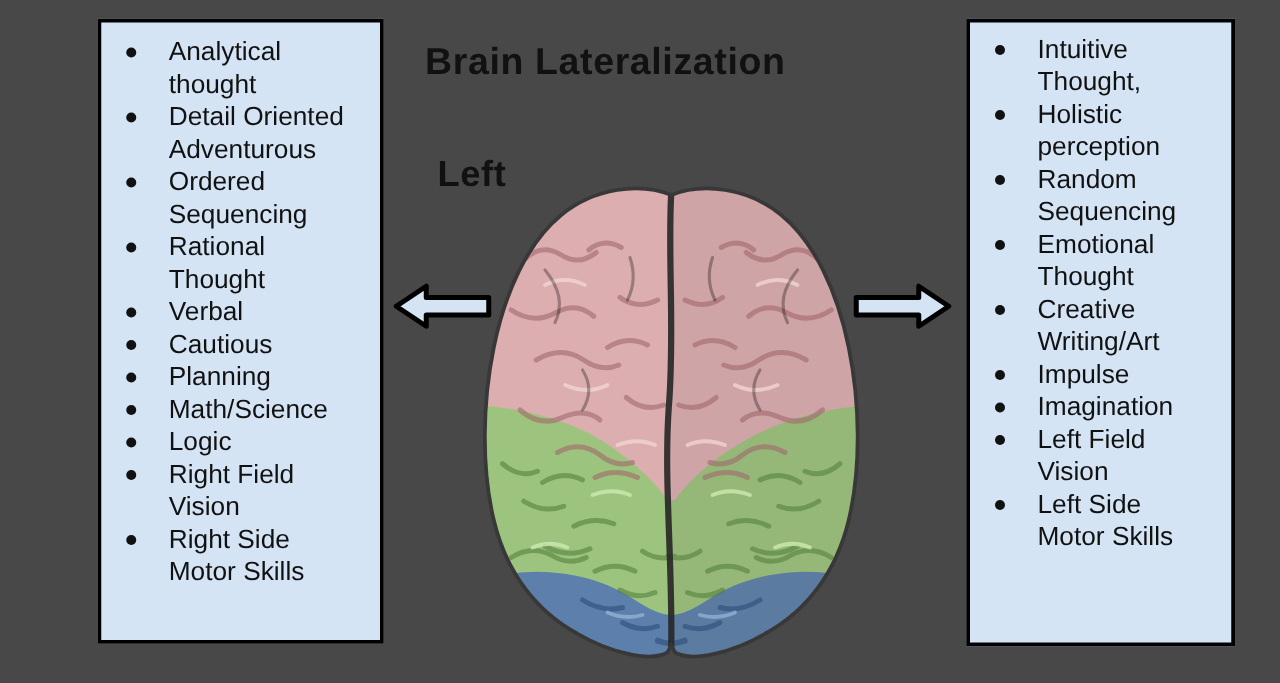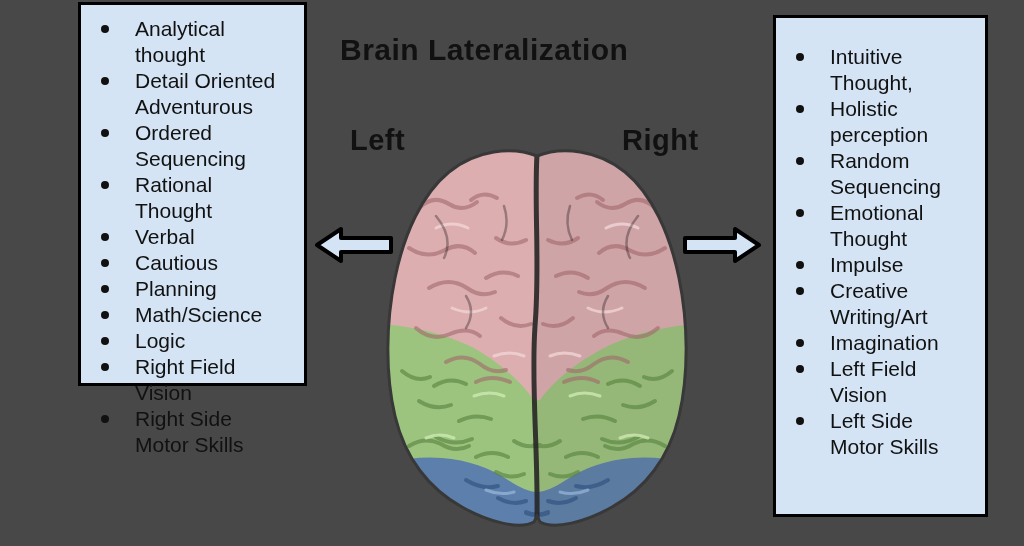--- a/index.html
+++ b/index.html
@@ -13,25 +13,25 @@
     color:var(--text);
     position:relative;
   }
   .stage{position:absolute; left:0; top:0; width:1024px; height:546px;}
 
   .panel{
     position:absolute;
     background:var(--box-fill);
     border:3px solid var(--box-border);
   }
-  .panel.left-panel{left:78px; top:2px; width:229px; height:384px;}
+  .panel.left-panel{left:78px; top:15px; width:229px; height:500px;}
   .panel.right-panel{left:773px; top:15px; width:215px; height:502px;}
 
   .panel ul{list-style:none; margin:0; padding:11px 4px 0 0;}
-  .panel.right-panel ul{padding-top:26px;}
+  .panel.right-panel ul{padding-top:9px;}
   .panel li{display:flex; align-items:flex-start;}
   .dot{
     flex:0 0 8px; width:8px; height:8px; border-radius:50%;
     background:var(--text); margin:9px 0 0 20px;
   }
   .li-text{
     margin-left:26px; font-size:21px; line-height:26px;
     white-space:pre-line; color:var(--text);
   }
 
@@ -52,21 +52,20 @@
   .brain-svg{position:absolute; left:374px; top:146px; width:326px; height:384px;}
 </style>
 </head>
 <body>
 
 <div class="stage">
 
   <div class="diagram-title">Brain Lateralization</div>
 
   <div class="hemi-label left">Left</div>
-  <div class="hemi-label right">Right</div>
 
   <div class="panel left-panel">
     <ul>
       <li>
           <span class="dot"></span>
           <span class="li-text">Analytical
 thought</span>
         </li>
       <li>
           <span class="dot"></span>
@@ -133,26 +132,26 @@
           <span class="li-text">Random
 Sequencing</span>
         </li>
       <li>
           <span class="dot"></span>
           <span class="li-text">Emotional
 Thought</span>
         </li>
       <li>
           <span class="dot"></span>
-          <span class="li-text">Impulse</span>
-        </li>
-      <li>
-          <span class="dot"></span>
           <span class="li-text">Creative
 Writing/Art</span>
+        </li>
+      <li>
+          <span class="dot"></span>
+          <span class="li-text">Impulse</span>
         </li>
       <li>
           <span class="dot"></span>
           <span class="li-text">Imagination</span>
         </li>
       <li>
           <span class="dot"></span>
           <span class="li-text">Left Field
 Vision</span>
         </li>

